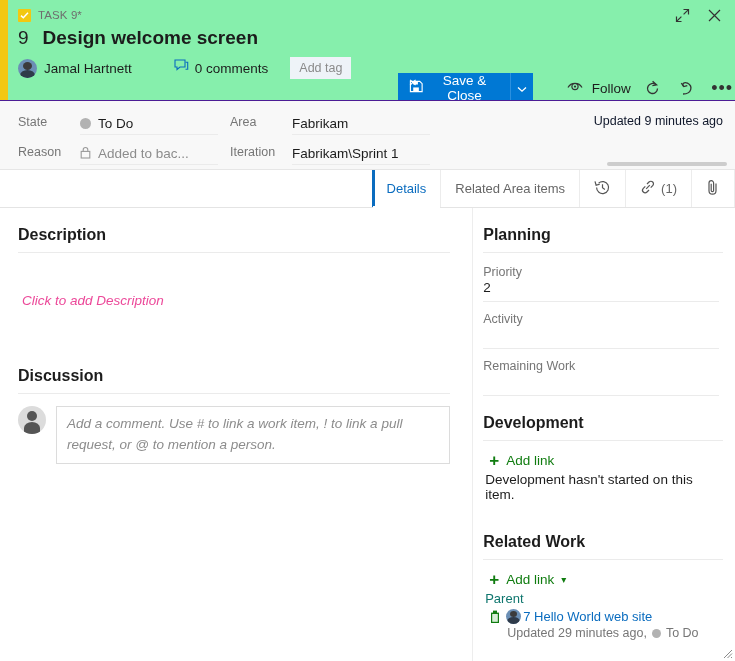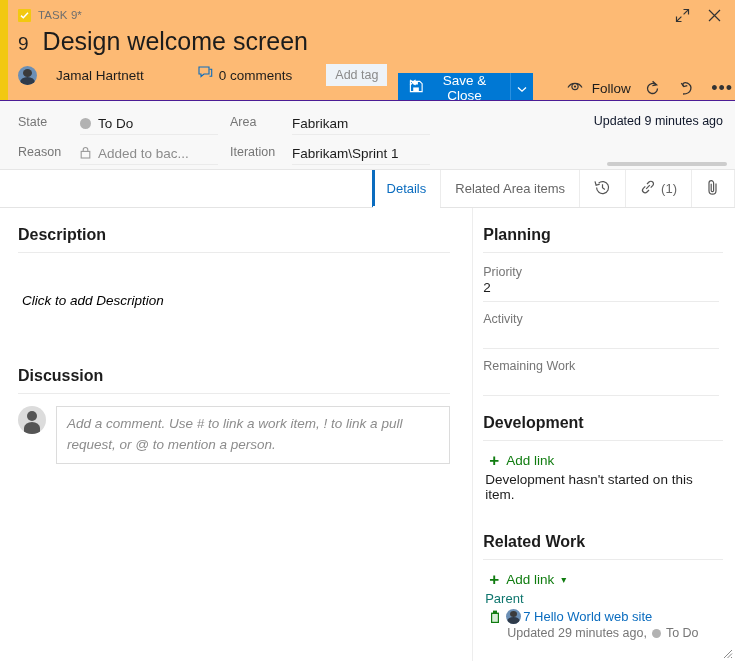--- a/index.html
+++ b/index.html
@@ -12,21 +12,21 @@
   .window {
     position: relative;
     width: 735px; height: 661px;
     background: #ffffff;
     display: flex; flex-direction: column;
   }
 
   
   .header {
     position: relative;
-    background: #fdba74;
+    background: #86efac;
     padding: 0 0 0 0;
     flex: 0 0 auto;
     height: 100px;
   }
   .accent-bar {
     position: absolute;
     left: 0; top: 0;
     width: 8px; height: 100px;
     background: #f2c811;
   }
@@ -59,26 +59,26 @@
     color: #6e6e6e;
     letter-spacing: .1px;
   }
 
   .title-row {
     display: flex; align-items: baseline;
     padding: 3px 0 0 18px;
     gap: 14px;
   }
   .title-id { font-size: 19px; color: #222; font-weight: 400; }
-  .title-text { font-size: 25px; color: #1c1c1c; font-weight: 400; }
+  .title-text { font-size: 19px; color: #1c1c1c; font-weight: 700; }
 
   .meta-row {
     display: flex; align-items: center;
     padding: 8px 0 0 18px;
-    gap: 12px;
+    gap: 0;
   }
   .avatar {
     width: 19px; height: 19px; border-radius: 50%;
     background: #6b8fb5;
     position: relative; overflow: hidden;
     flex: 0 0 auto;
   }
   .avatar::before {
     content: ""; position: absolute;
     left: 5px; top: 3px; width: 9px; height: 8px;
@@ -238,21 +238,21 @@
   }
   .sec-title {
     font-size: 16px; font-weight: bold; color: #1c1c1c;
     padding-bottom: 8px;
   }
   .sec-rule {
     border-bottom: 1px solid #ebebeb;
     margin-bottom: 12px;
   }
   .placeholder-text {
-    font-size: 13.5px; color: #000000;
+    font-size: 13.5px; color: #ec4899;
     font-style: italic;
     padding: 4px 0 0 4px;
     margin-top: 36px;
   }
   .desc-area { height: 78px; cursor: text; }
 
   .discussion-row {
     display: flex; gap: 10px; align-items: flex-start;
     margin-top: 2px;
   }

